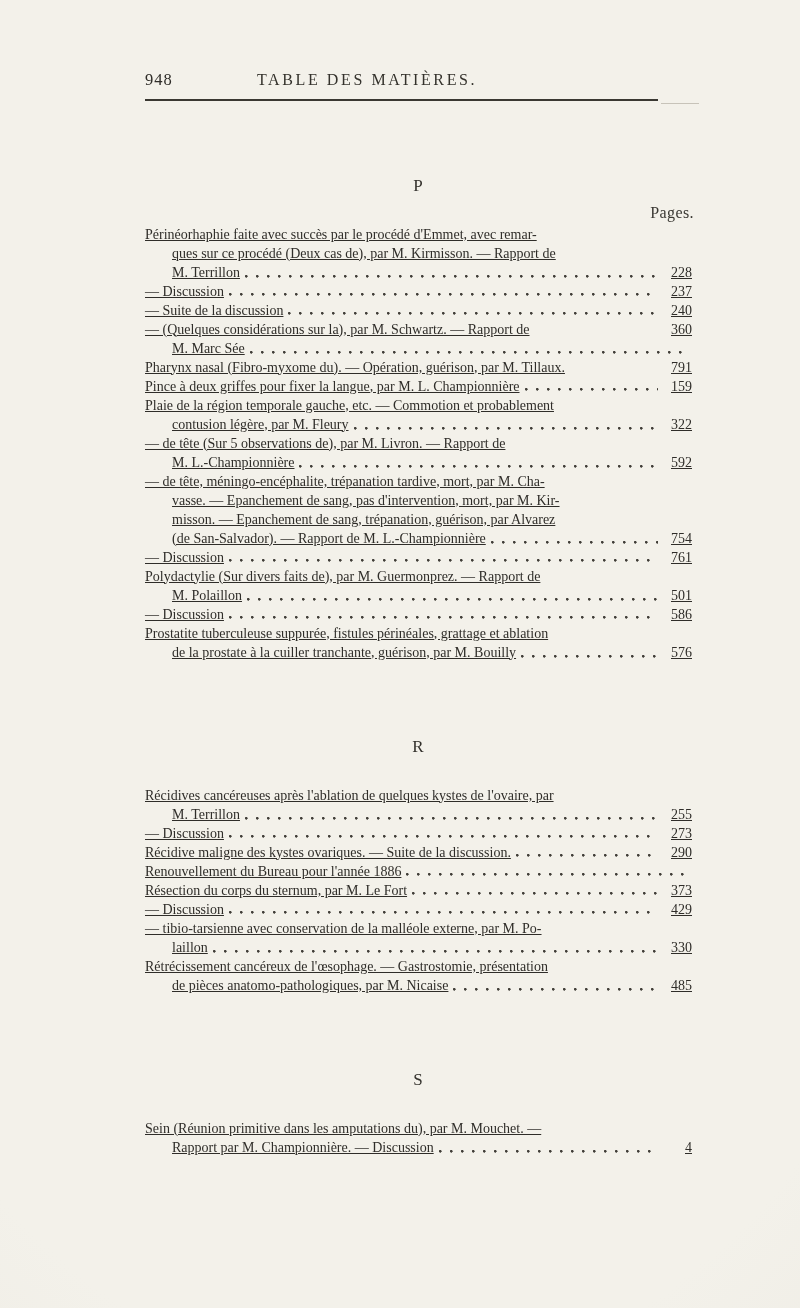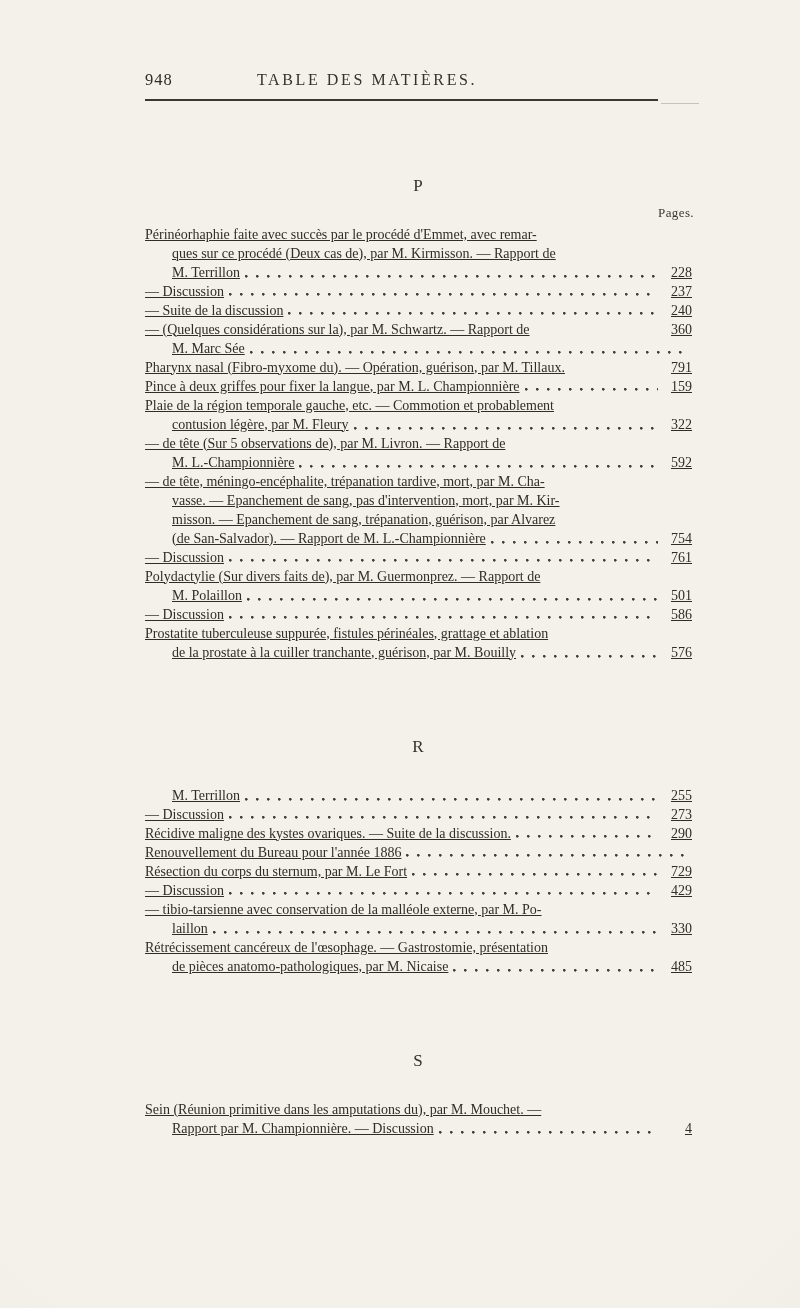--- a/index.html
+++ b/index.html
@@ -16,21 +16,21 @@
     position: relative;
     background: radial-gradient(140% 120% at 48% 40%, #f3f1ea 55%, #eae7df 88%, #e2ded5 100%);
   }
   .hdr { display: flex; align-items: baseline; }
   .pageno { font-size: 16.5px; width: 112px; letter-spacing: 1px; flex: 0 0 auto; }
   .running { font-size: 16px; letter-spacing: 2.6px; color: #34322c; }
   .rule { margin-top: 9px; height: 1.5px; width: 513px; background: #3a3832; position: relative; }
   .rule-frag { position: absolute; left: 516px; top: 4px; width: 38px; height: 1px; background: #c7c3b9; }
   .letter { font-size: 17px; line-height: 22px; text-align: center; margin-top: 74px; letter-spacing: 1px; color: #33312c; }
   .entries { margin-top: 28px; position: relative; font-size: 14px; line-height: 19px; }
-  .pages-label { position: absolute; top: -22px; right: -2px; font-size: 13px; letter-spacing: 0.4px; color: #3a3833; }
+  .pages-label { position: absolute; top: -22px; right: -2px; font-size: 16px; letter-spacing: 0.4px; color: #3a3833; }
   .entry { }
   .row { display: flex; align-items: baseline; text-decoration: underline; }
   .row.indent { padding-left: 27px; align-items: center; }
   .txt { white-space: pre; flex: 0 0 auto; }
   .leader {
     flex: 1 1 auto; height: 12px; margin: 0 6px 0 5px;
     background-image: radial-gradient(circle at 1.3px 1.3px, #413e38 1.05px, rgba(65,62,56,0) 1.6px);
     background-size: 11px 3px;
     background-repeat: repeat-x;
     background-position: left bottom;
@@ -177,20 +177,23 @@
               <span class="leader"></span>
               <span class="pg">576</span>
             </div>
           </div>
         </div>
       </section>
       <section class="toc-section">
         <div class="letter">R</div>
         <div class="entries">
           <div class="entry">
+            <div class="row">
+              <span class="txt">Récidives cancéreuses après l'ablation de quelques kystes de l'ovaire, par</span>
+            </div>
             <div class="row indent">
               <span class="txt">M. Terrillon</span>
               <span class="leader"></span>
               <span class="pg">255</span>
             </div>
           </div>
           <div class="entry">
             <div class="row">
               <span class="txt">— Discussion</span>
               <span class="leader"></span>
@@ -208,21 +211,21 @@
             <div class="row">
               <span class="txt">Renouvellement du Bureau pour l'année 1886</span>
               <span class="leader"></span>
               <span class="pg empty"></span>
             </div>
           </div>
           <div class="entry">
             <div class="row">
               <span class="txt">Résection du corps du sternum, par M. Le Fort</span>
               <span class="leader"></span>
-              <span class="pg">729</span>
+              <span class="pg">373</span>
             </div>
           </div>
           <div class="entry">
             <div class="row">
               <span class="txt">— Discussion</span>
               <span class="leader"></span>
               <span class="pg">429</span>
             </div>
           </div>
           <div class="entry">

